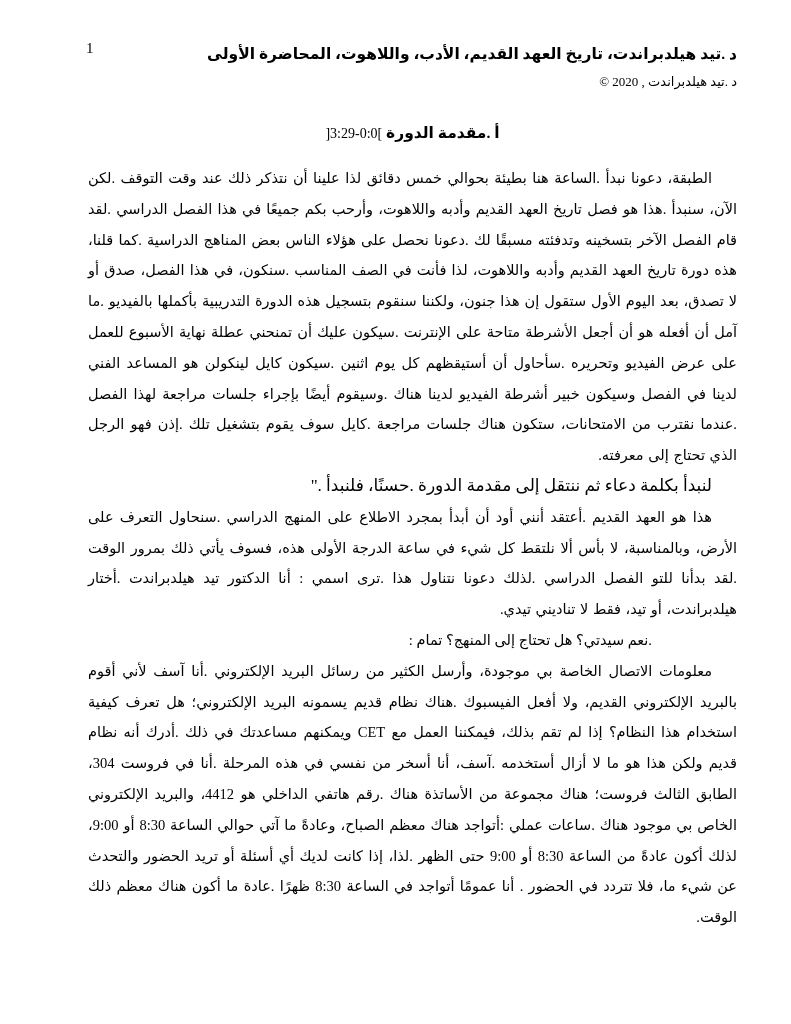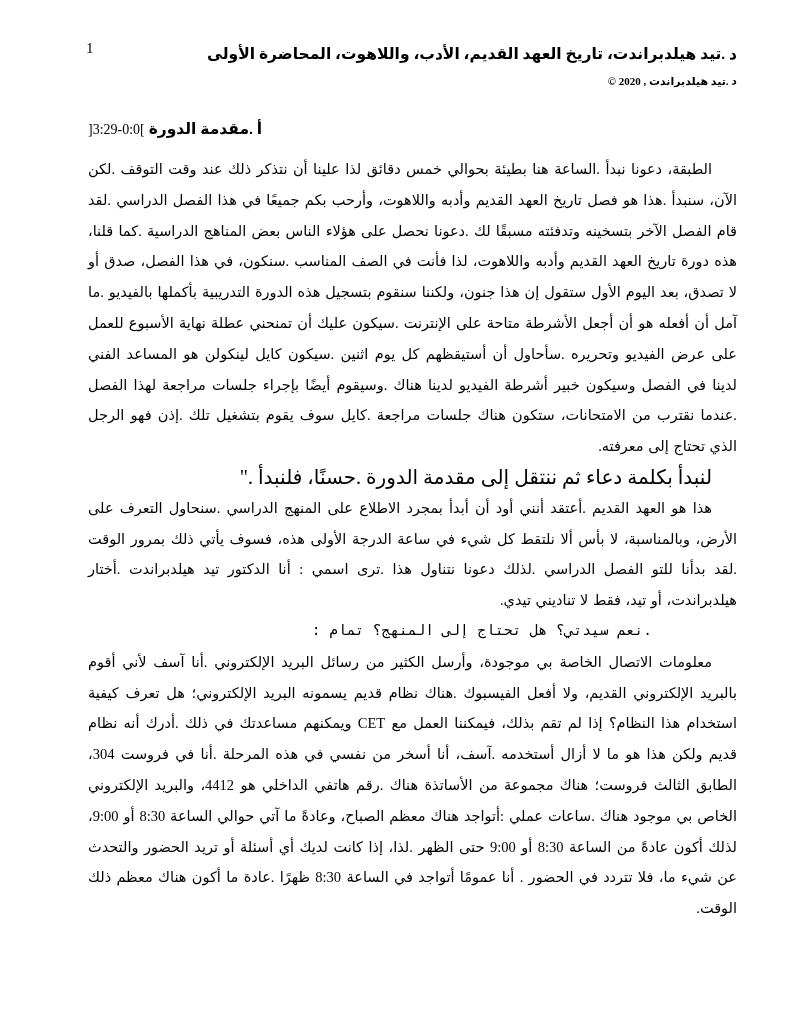--- a/index.html
+++ b/index.html
@@ -34,61 +34,60 @@
   }
   .doc-title {
     margin-top: 43px;
     font-weight: bold;
     font-size: 15.5px;
     line-height: 21px;
     text-align: right;
   }
   .copyright {
     margin-top: 9px;
-    font-weight: bold;
-    font-size: 11px;
+    font-weight: normal;
+    font-size: 13px;
     line-height: 17px;
     text-align: right;
   }
   .section-heading {
     margin-top: 28px;
     font-weight: bold;
     font-size: 15.5px;
-    line-height: 21px;
-    text-align: left;
+    line-height: 30px;
+    text-align: center;
   }
   .section-heading .timestamp {
     font-weight: normal;
     font-size: 14px;
   }
   p.body-para {
     margin: 0;
     font-size: 14.5px;
     line-height: 30.8px;
     text-align: justify;
     text-indent: 25px;
     word-spacing: 1px;
   }
   p.first-para {
     margin-top: 14px;
   }
   p.quote-para {
     margin: 0;
-    font-size: 20px;
+    font-size: 17px;
     line-height: 30.8px;
     text-align: right;
     text-indent: 25px;
   }
   p.question-para {
     margin: 0 85px 0 0;
     font-size: 14.5px;
     line-height: 30.8px;
     text-align: right;
     text-indent: 0;
-    font-family: Liberation Mono, monospace;
   }
 </style>
 </head>
 <body>
 
 <div class="page">
 
   <div class="page-number">1</div>
 
   <div class="content">

